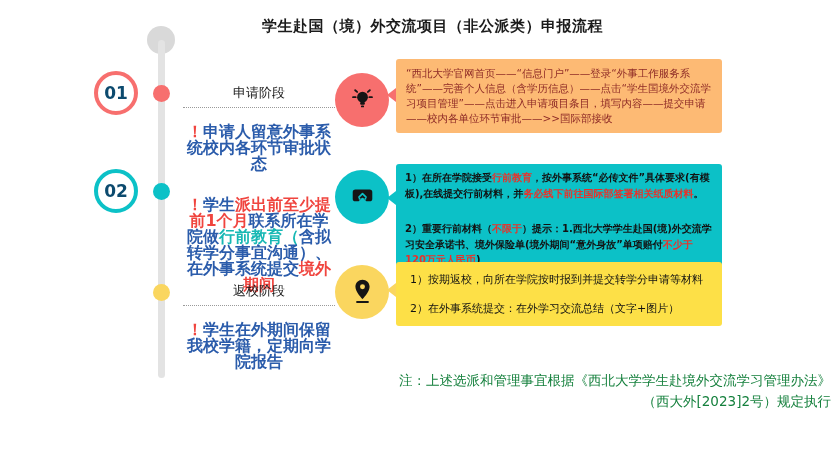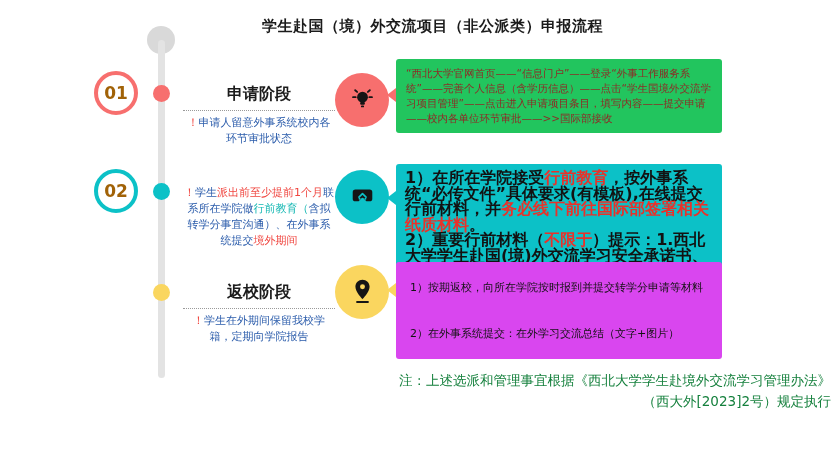--- a/index.html
+++ b/index.html
@@ -16,48 +16,48 @@
   .timeline-line{position:absolute;left:158px;top:40px;width:7px;height:338px;background:#E3E3E3;border-radius:4px;}
   .timeline-cap{position:absolute;left:147px;top:26px;width:28px;height:28px;border-radius:50%;background:#D9D9D9;}
   .dot{position:absolute;left:153px;width:17px;height:17px;border-radius:50%;}
   .dot.r1{top:85px;background:#F76F6E;}
   .dot.r2{top:183px;background:#0CC1C7;}
   .dot.r3{top:284px;background:#FAD65F;}
   
   .num{
     position:absolute;left:94px;width:36px;height:36px;border-radius:50%;
     background:#fff;display:flex;align-items:center;justify-content:center;
-    font-size:17px;font-weight:bold;color:#a16207;
+    font-size:17px;font-weight:bold;color:#0c4a6e;
   }
   .num.r1{top:71px;border:4px solid #F76F6E;}
   .num.r2{top:169px;border:4px solid #0CC1C7;text-align:right;}
   .num.r3{top:270px;border:4px solid #FAD65F;}
   
   .stage{position:absolute;left:183px;width:152px;text-align:center;}
   .stage.r1{top:84px;}
   .stage.r2{top:181px;}
   .stage.r3{top:282px;text-align:center;}
-  .stage-title{font-size:16px;font-weight:bold;color:#1b1b1b;padding-bottom:5px;border-bottom:1px dotted #9a9a9a;}
-  .stage-note{margin-top:4px;font-size:11px;font-weight:normal;line-height:16px;}
+  .stage-title{font-size:13px;font-weight:normal;color:#1b1b1b;padding-bottom:5px;border-bottom:1px dotted #9a9a9a;}
+  .stage-note{margin-top:16px;font-size:16px;font-weight:bold;line-height:16px;}
   
   .icon-circle{position:absolute;left:335px;width:54px;height:54px;border-radius:50%;display:flex;align-items:center;justify-content:center;}
   .icon-circle.r1{top:73px;background:#F76F6E;}
   .icon-circle.r2{top:170px;background:#0CC1C7;}
   .icon-circle.r3{top:265px;background:#FAD65F;}
   
   .box{position:absolute;left:396px;width:326px;box-sizing:border-box;border-radius:3px;}
   .box .pointer{position:absolute;left:-9px;width:0;height:0;border-style:solid;border-width:7px 9px 7px 0;}
-  .box-red{top:59px;min-height:70px;background:#22c55e;padding:7px 10px;font-size:10.5px;line-height:15px;color:#8E2A26;}
+  .box-red{top:59px;min-height:70px;background:#fdba74;padding:7px 10px;font-size:10.5px;line-height:15px;color:#8E2A26;}
   .box-red .pointer{top:29px;border-color:transparent #F76F6E transparent transparent;}
-  .box-teal{top:164px;min-height:76px;background:#0CC1C7;padding:6px 9px;font-size:16px;line-height:15.5px;color:#121212;font-weight:600;}
+  .box-teal{top:164px;min-height:76px;background:#0CC1C7;padding:6px 9px;font-size:10px;line-height:15.5px;color:#121212;font-weight:600;}
   .box-teal .pointer{top:27px;border-color:transparent #0CC1C7 transparent transparent;}
-  .box-teal .para + .para{margin-top:0;}
-  .box-yellow{top:262px;min-height:61px;background:#d946ef;padding:18px 14px;font-size:11px;line-height:15px;color:#1b1b1b;}
+  .box-teal .para + .para{margin-top:20px;}
+  .box-yellow{top:262px;min-height:61px;background:#fde047;padding:10px 14px;font-size:11px;line-height:15px;color:#1b1b1b;}
   .box-yellow .pointer{top:21px;border-color:transparent #FAD65F transparent transparent;}
-  .box-yellow .para + .para{margin-top:31px;}
+  .box-yellow .para + .para{margin-top:14px;}
   
   .footer{position:absolute;left:22px;right:0;top:370px;text-align:right;color:#15803d;font-weight:normal;font-size:13.5px;line-height:21px;}
   
   .seg-blue{color:#2B5CAB;}
   .seg-red{color:#F0453F;}
   .seg-tealtext{color:#17B8B4;}
   .seg-black{color:#121212;}
   .seg-darkred{color:#8E2A26;}
   .seg-redbold{color:#E8322A;font-weight:bold;}
 </style>

